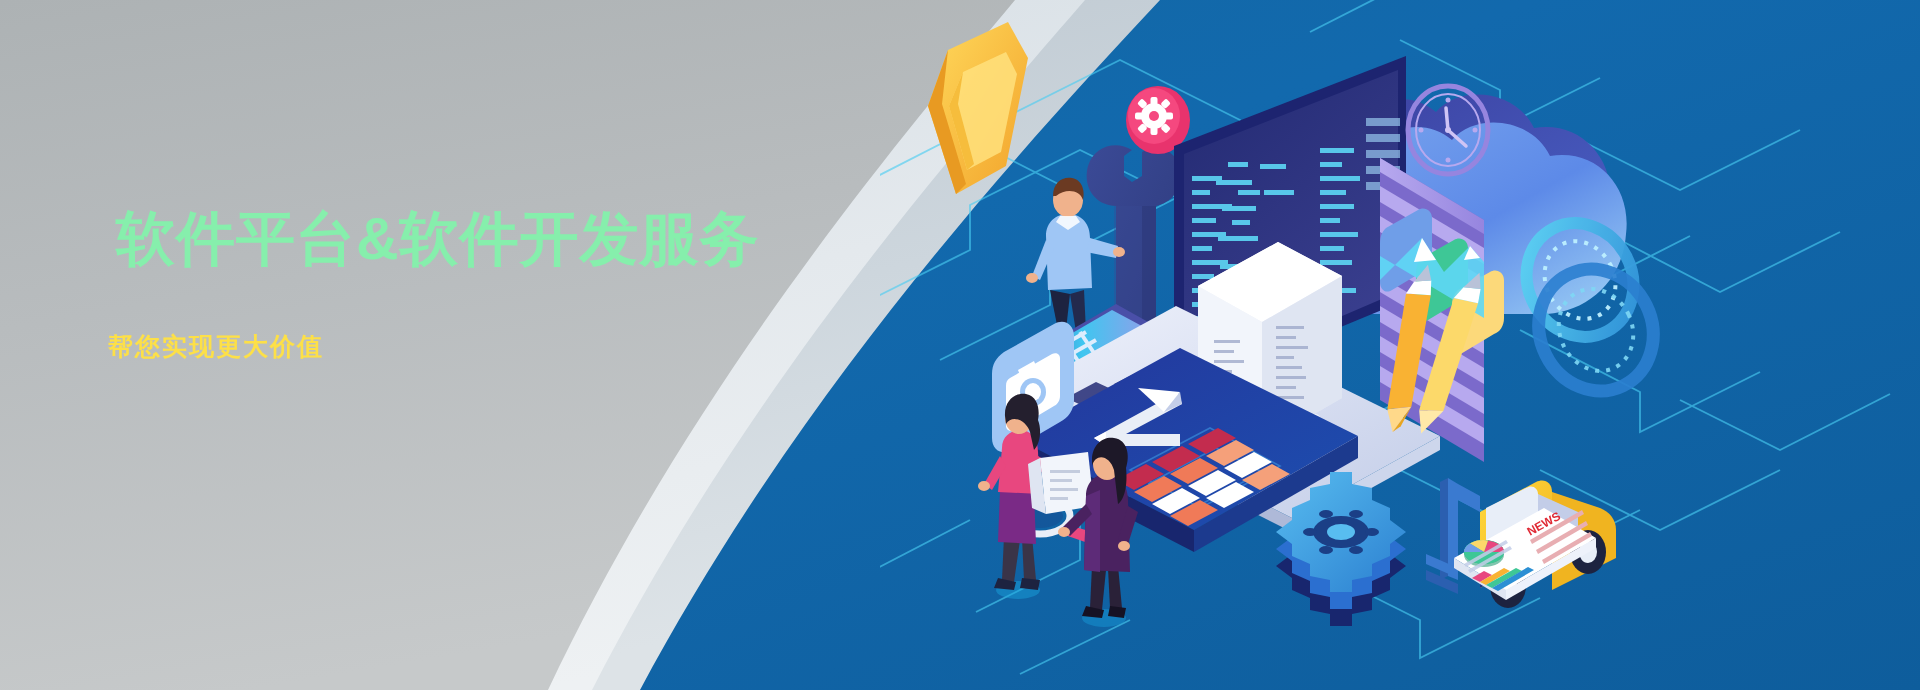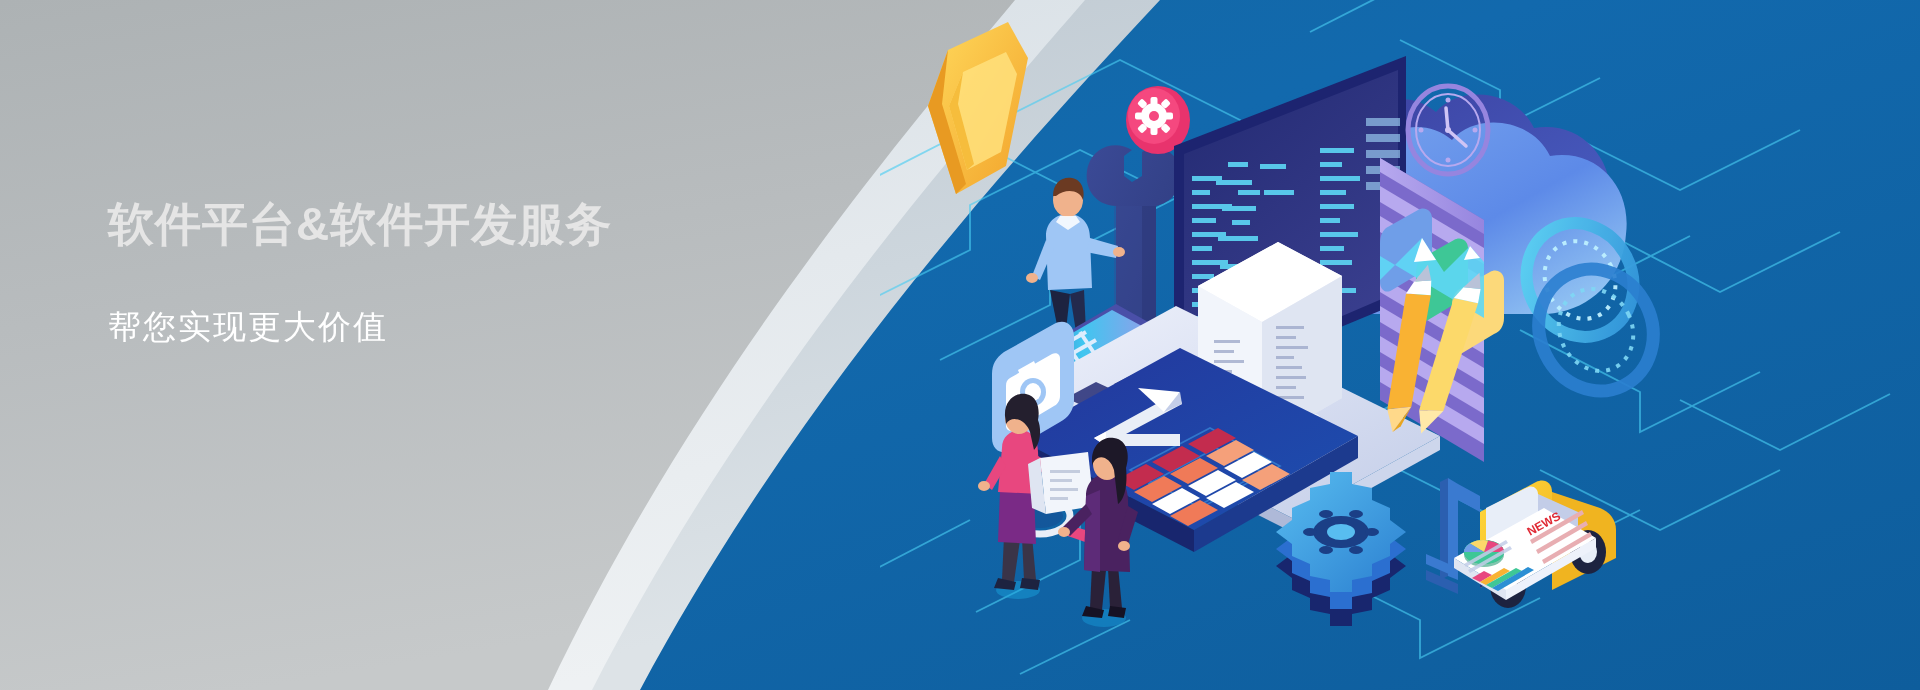--- a/index.html
+++ b/index.html
@@ -13,34 +13,34 @@
     background:#1269ad;
   }
   #bg-svg{position:absolute;inset:0;width:1920px;height:690px;display:block;}
   #art{position:absolute;left:880px;top:0;width:1040px;height:690px;}
   #art svg{display:block;width:1040px;height:690px;}
   #copy{
     position:absolute;left:108px;top:196px;width:760px;
     z-index:6;
   }
   #headline{
-    margin:0;
-    font-size:46px;
+    margin:8px;
+    font-size:59px;
     line-height:1.22;
     font-weight:700;
-    color:#e5e5e5;
+    color:#86efac;
     letter-spacing:1px;
     white-space:nowrap;
   }
   #subhead{
     margin:54px 0 0 0;
-    font-size:33px;
+    font-size:25px;
     line-height:1.3;
-    font-weight:400;
-    color:#ffffff;
+    font-weight:700;
+    color:#fde047;
     letter-spacing:2px;
   }
 </style>
 </head>
 <body>
 
 <div id="banner">
 
   <svg id="bg-svg" viewBox="0 0 1920 690" preserveAspectRatio="none">
     <defs>

